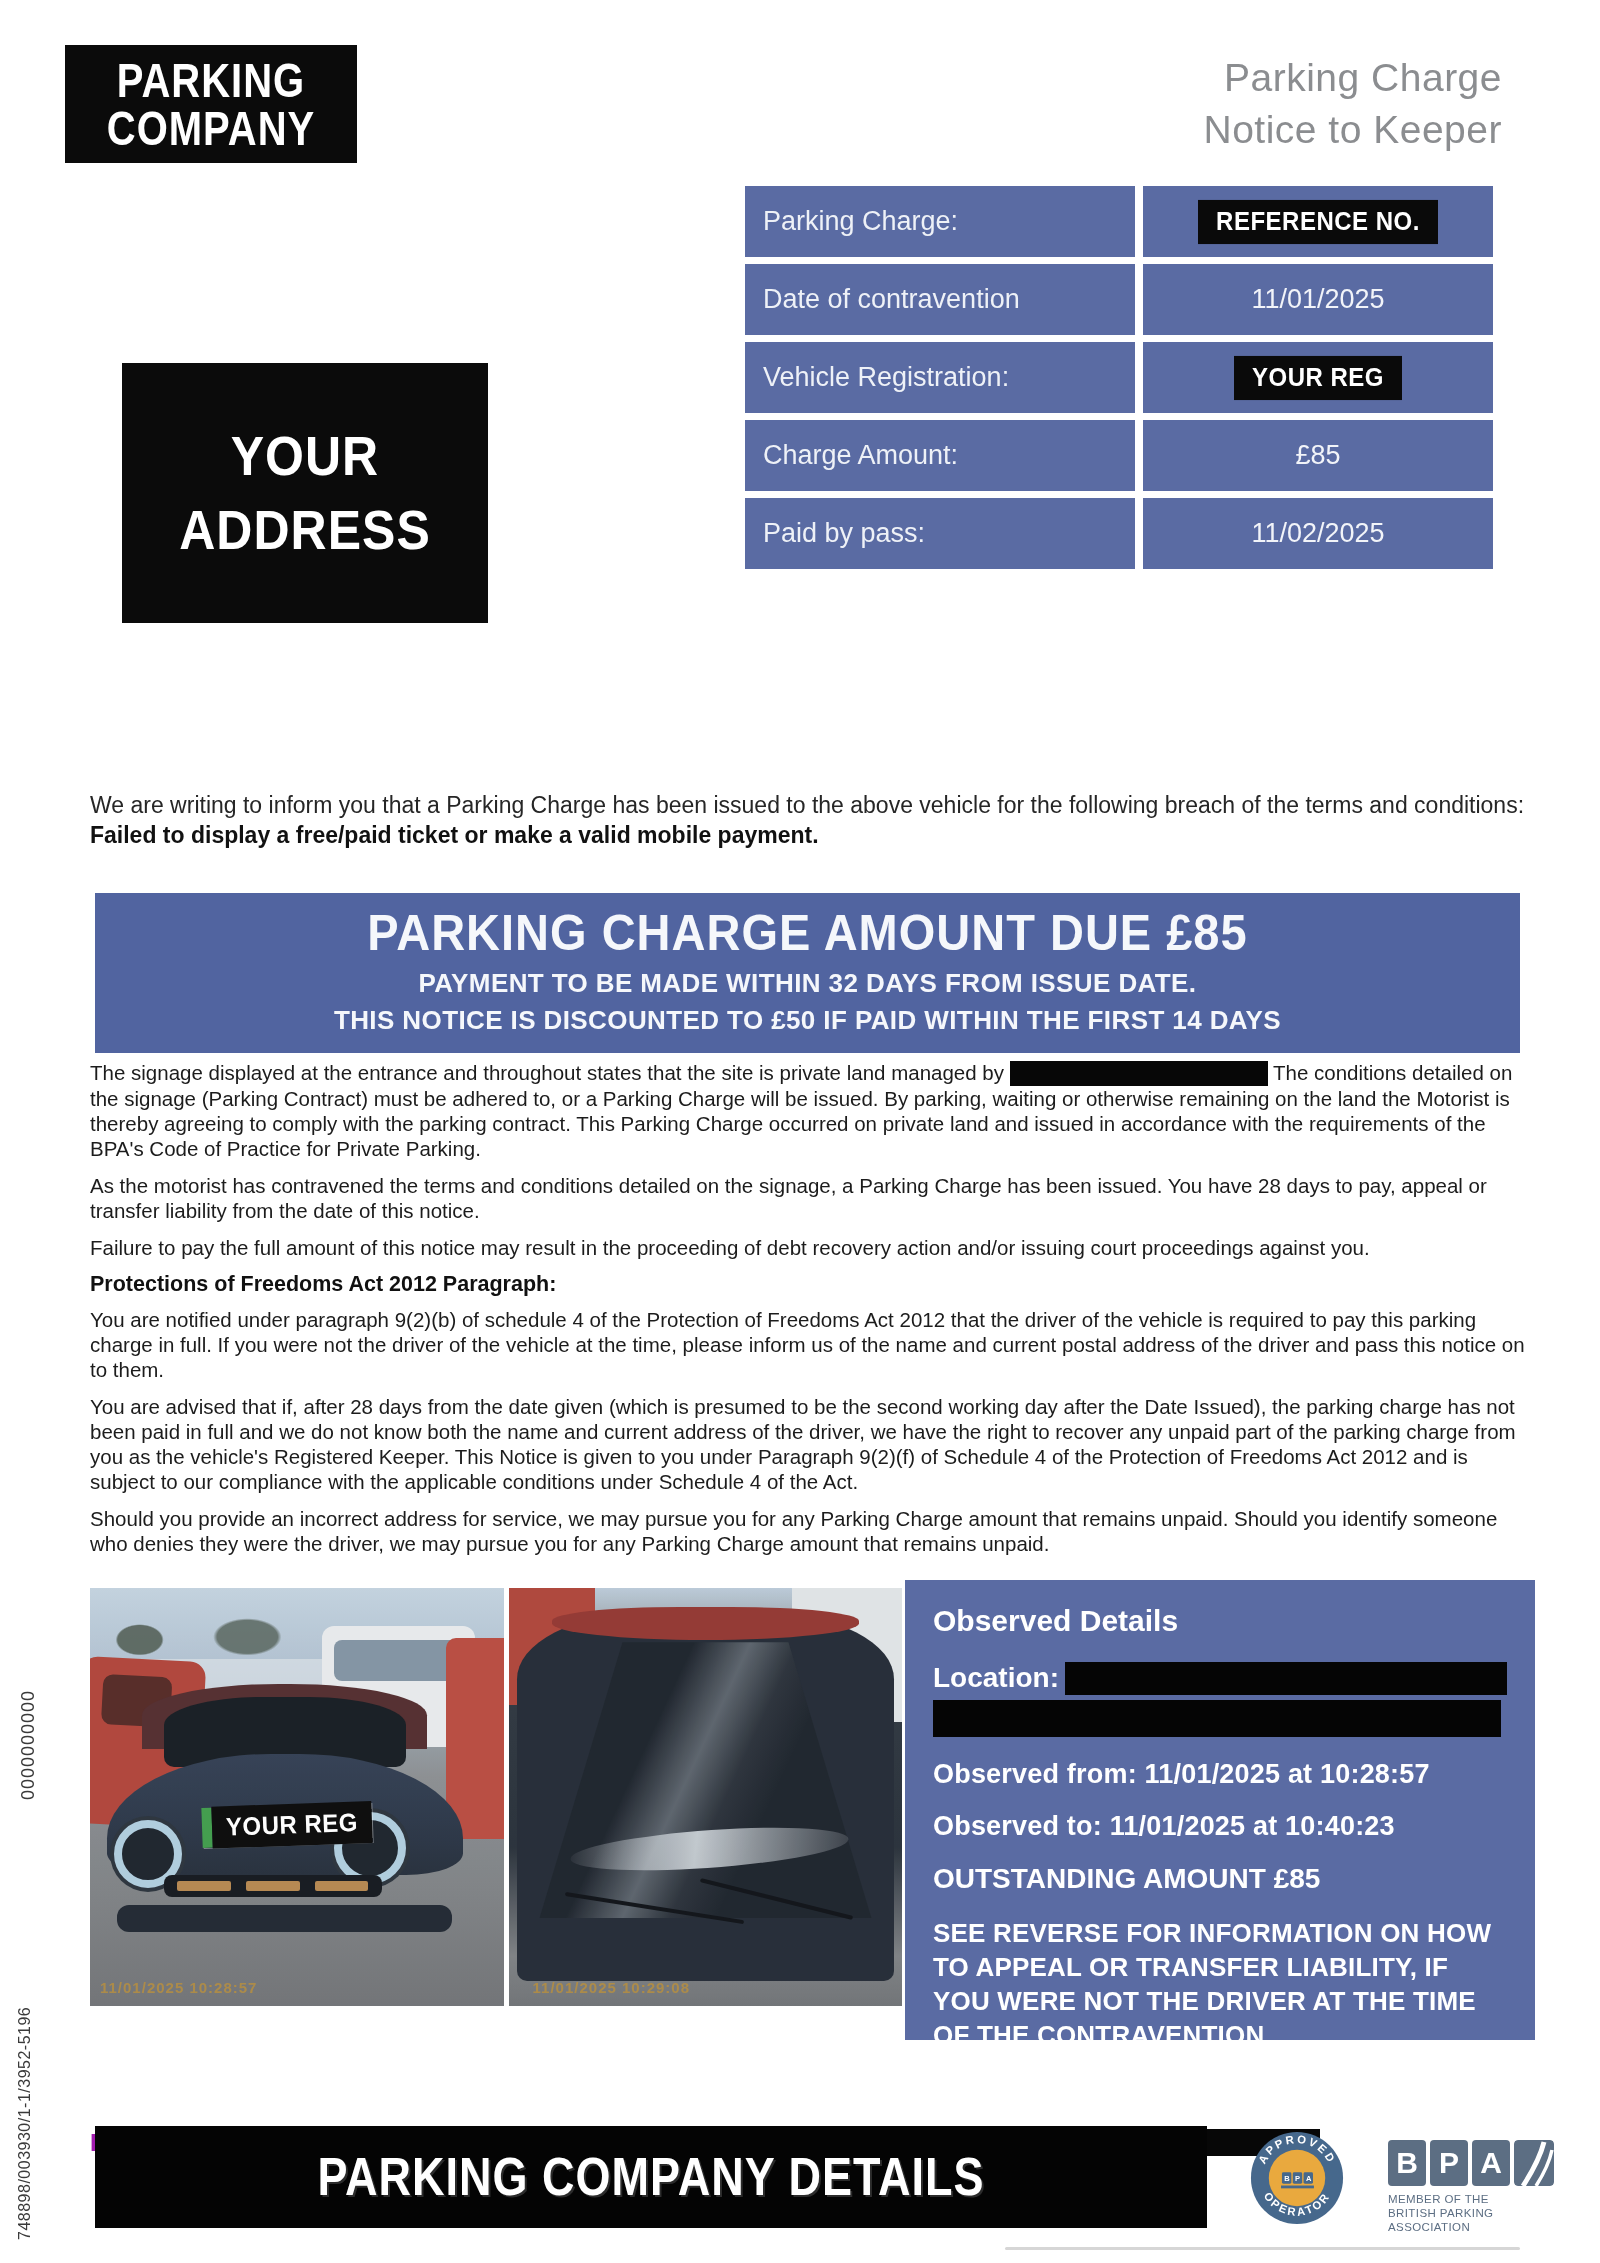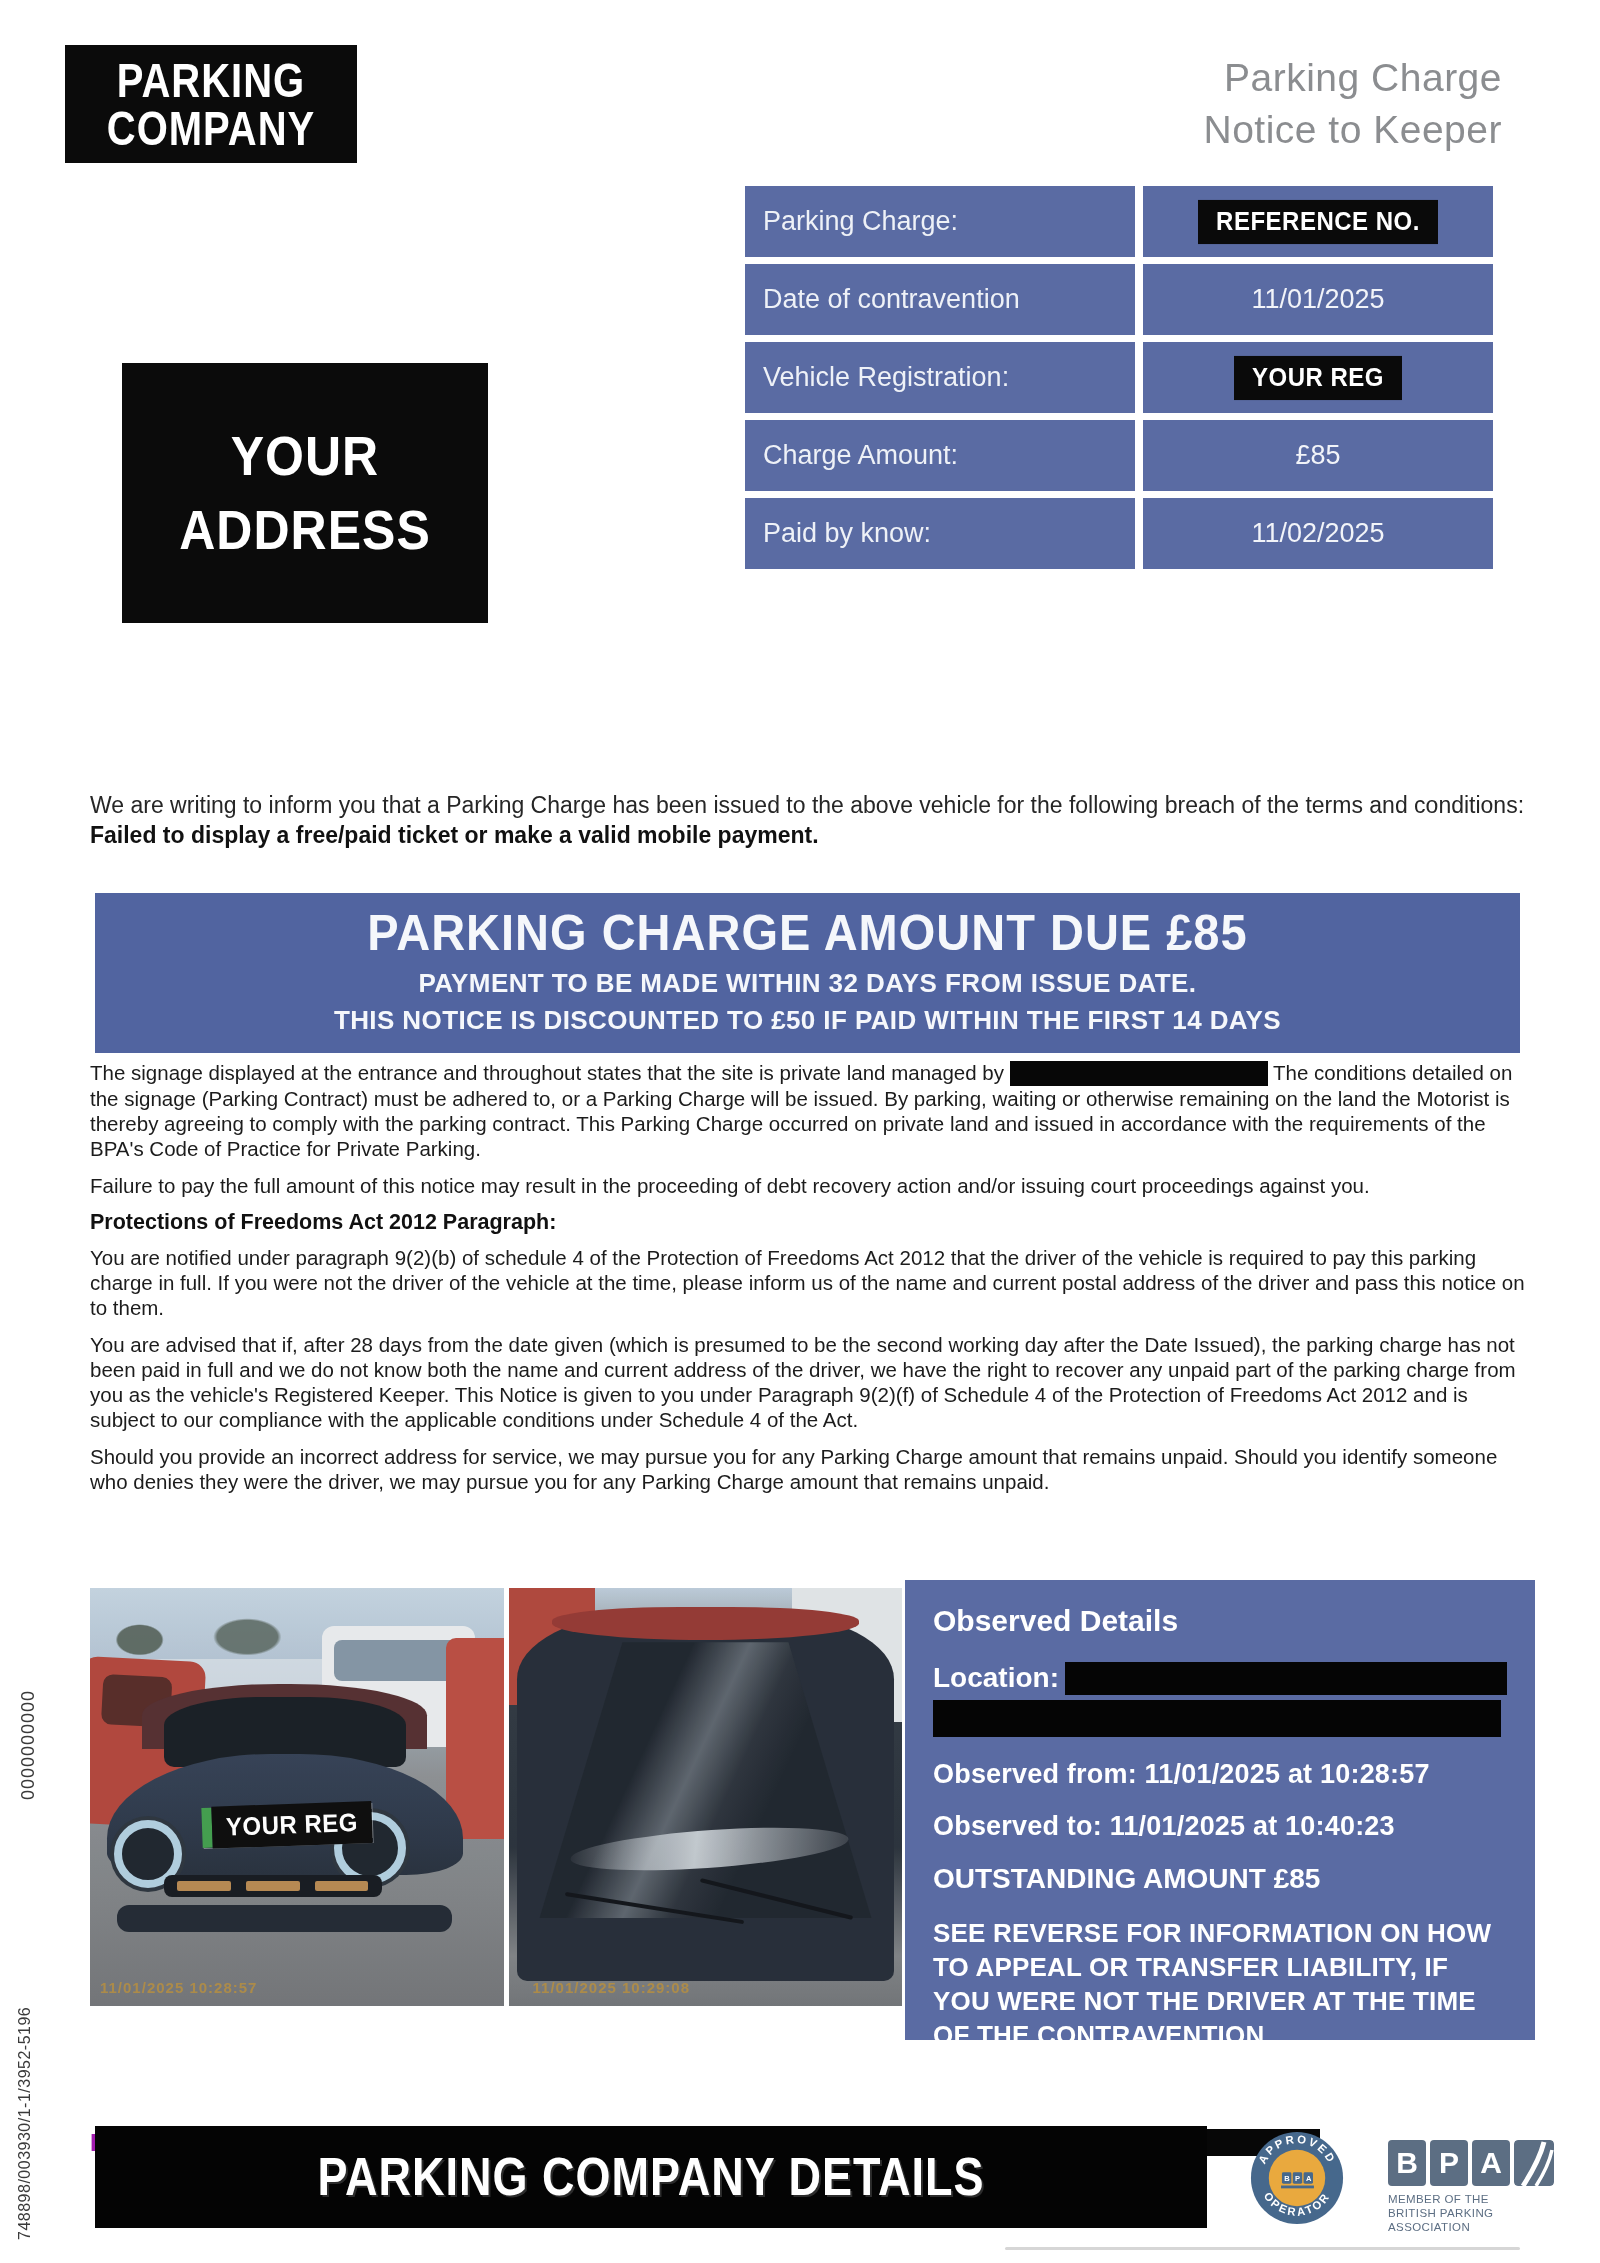--- a/index.html
+++ b/index.html
@@ -190,21 +190,21 @@
       <div class="tlabel">Vehicle Registration:</div>
       <div class="tvalue">
         <span class="redact-pill">YOUR REG</span>
       </div>
     </div>
     <div class="trow">
       <div class="tlabel">Charge Amount:</div>
       <div class="tvalue">£85</div>
     </div>
     <div class="trow">
-      <div class="tlabel">Paid by know:</div>
+      <div class="tlabel">Paid by pass:</div>
       <div class="tvalue">11/02/2025</div>
     </div>
   </div>
 
   <div class="address-box">
     <div class="l">YOUR</div>
     <div class="l">ADDRESS</div>
   </div>
 
   <div class="intro">
@@ -217,20 +217,21 @@
     <div class="t2">PAYMENT TO BE MADE WITHIN 32 DAYS FROM ISSUE DATE.</div>
     <div class="t3">THIS NOTICE IS DISCOUNTED TO £50 IF PAID WITHIN THE FIRST 14 DAYS</div>
   </div>
 
   <div class="body-copy">
     <p>
       <span>The signage displayed at the entrance and throughout states that the site is private land managed by</span>
       <span class="redact-inline"></span>
       <span>The conditions detailed on the signage (Parking Contract) must be adhered to, or a Parking Charge will be issued. By parking, waiting or otherwise remaining on the land the Motorist is thereby agreeing to comply with the parking contract. This Parking Charge occurred on private land and issued in accordance with the requirements of the BPA's Code of Practice for Private Parking.</span>
     </p>
+    <p>As the motorist has contravened the terms and conditions detailed on the signage, a Parking Charge has been issued. You have 28 days to pay, appeal or transfer liability from the date of this notice.</p>
     <p>Failure to pay the full amount of this notice may result in the proceeding of debt recovery action and/or issuing court proceedings against you.</p>
     <h3>Protections of Freedoms Act 2012 Paragraph:</h3>
     <p>You are notified under paragraph 9(2)(b) of schedule 4 of the Protection of Freedoms Act 2012 that the driver of the vehicle is required to pay this parking charge in full. If you were not the driver of the vehicle at the time, please inform us of the name and current postal address of the driver and pass this notice on to them.</p>
     <p>You are advised that if, after 28 days from the date given (which is presumed to be the second working day after the Date Issued), the parking charge has not been paid in full and we do not know both the name and current address of the driver, we have the right to recover any unpaid part of the parking charge from you as the vehicle's Registered Keeper. This Notice is given to you under Paragraph 9(2)(f) of Schedule 4 of the Protection of Freedoms Act 2012 and is subject to our compliance with the applicable conditions under Schedule 4 of the Act.</p>
     <p>Should you provide an incorrect address for service, we may pursue you for any Parking Charge amount that remains unpaid. Should you identify someone who denies they were the driver, we may pursue you for any Parking Charge amount that remains unpaid.</p>
   </div>
 
   <div class="photos">
     <div class="photo photo-left">
       <div class="trees"></div>

